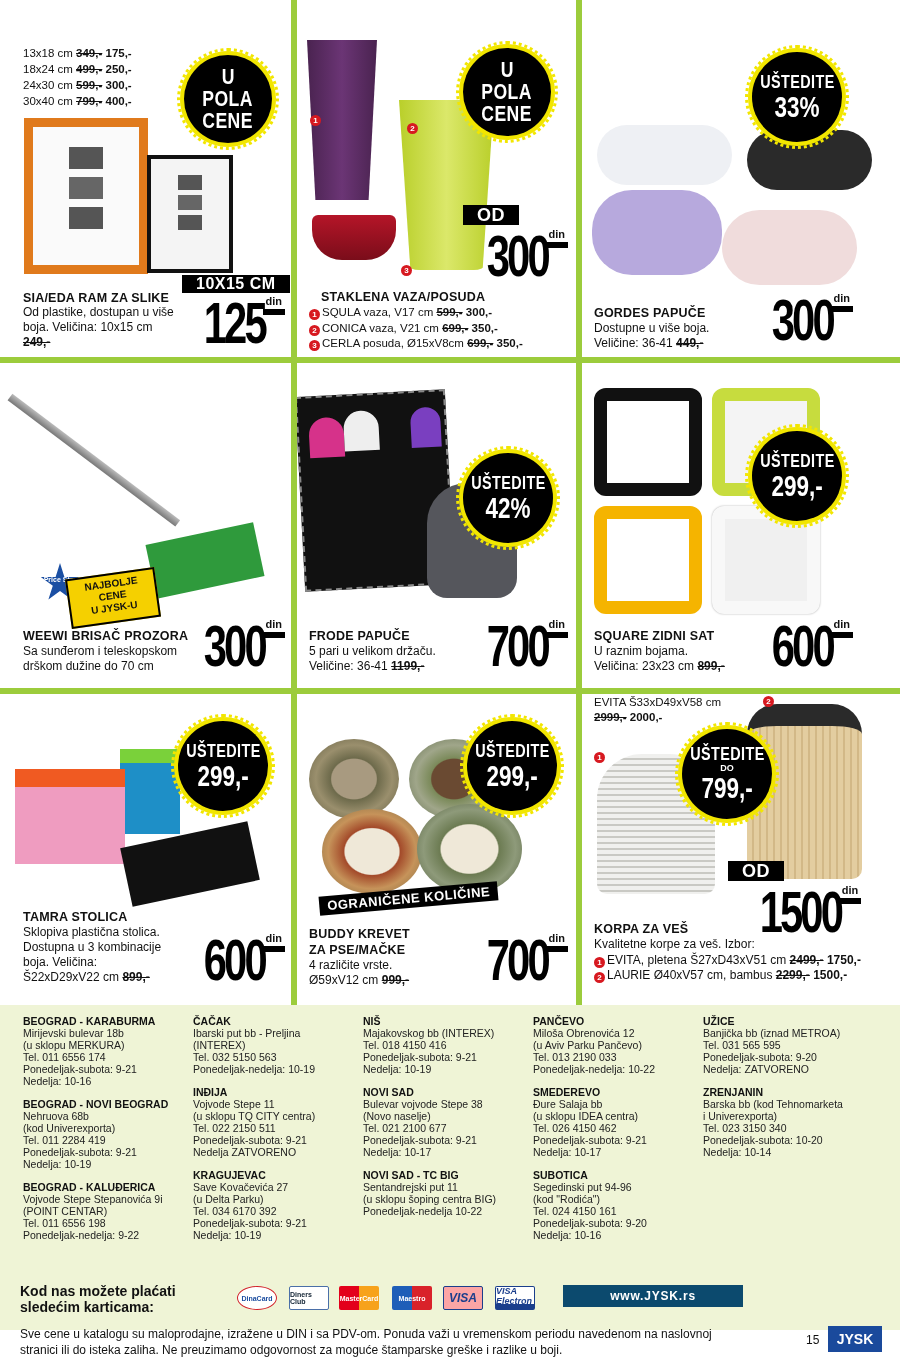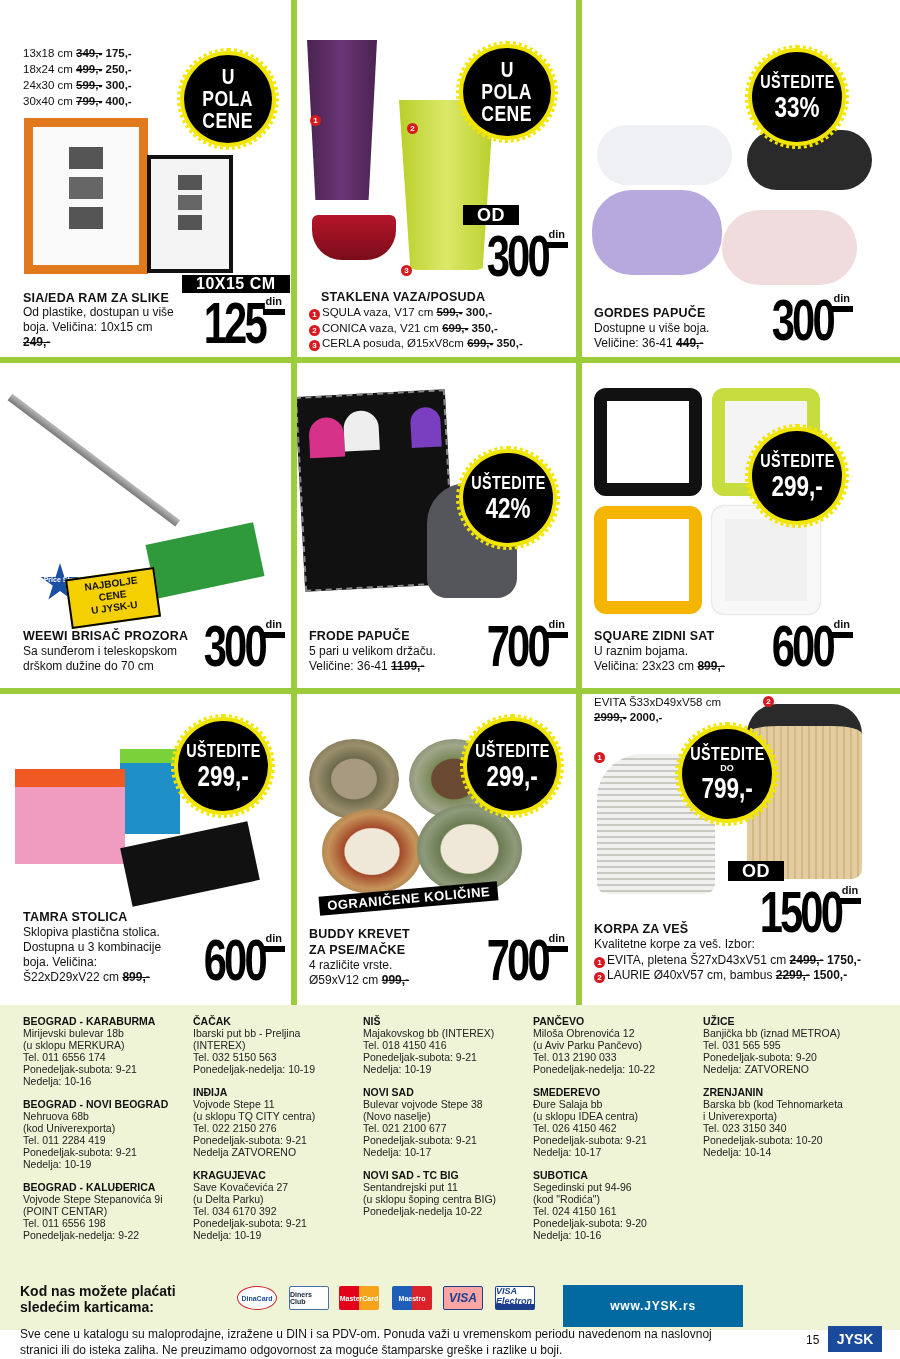--- a/index.html
+++ b/index.html
@@ -25,21 +25,21 @@
   .tag { position: absolute; background: #000; color: #fff; font-weight: bold; font-size: 16px; line-height: 18px; padding: 0 14px; letter-spacing: 0.5px; }
   .marker { display: inline-block; width: 11px; height: 11px; border-radius: 50%; background: #d71920; color: #fff; font-size: 8px; line-height: 11px; text-align: center; font-weight: bold; vertical-align: -1px; margin-right: 2px; }
   .prod-img { position: absolute; }
   .stores { position: absolute; left: 0; top: 1005px; width: 900px; height: 325px; background: #eff4d6; }
   .store-col { position: absolute; top: 10px; font-size: 10.5px; line-height: 12px; color: #222; }
   .store { margin-bottom: 11px; }
   .store .name { font-weight: bold; color: #111; }
   .pay { position: absolute; left: 0; top: 1270px; width: 757px; height: 52px; }
   .pay-text { position: absolute; left: 20px; top: 13px; font-weight: bold; font-size: 14px; line-height: 16px; }
   .card { position: absolute; top: 16px; width: 40px; height: 24px; border-radius: 2px; font-size: 7px; font-weight: bold; display: flex; align-items: center; justify-content: center; }
-  .jysk-url { position: absolute; left: 563px; top: 1285px; width: 180px; height: 42px; background: #0369a1; color: #fff; font-weight: bold; font-size: 12px; display: flex; align-items: center; justify-content: center; letter-spacing: 0.8px; }
+  .jysk-url { position: absolute; left: 563px; top: 1285px; width: 180px; height: 22px; background: #0c4a6e; color: #fff; font-weight: bold; font-size: 12px; display: flex; align-items: center; justify-content: center; letter-spacing: 0.8px; }
   .footer-text { position: absolute; left: 20px; top: 1326px; width: 760px; font-size: 12px; line-height: 16px; color: #111; }
   .page-num { position: absolute; left: 806px; top: 1333px; font-size: 12px; }
   .jysk-logo { position: absolute; left: 828px; top: 1326px; width: 54px; height: 26px; background: #1a4a9c; color: #fff; font-weight: bold; font-size: 14px; display: flex; align-items: center; justify-content: center; }
   .limited { position: absolute; left: 318px; top: 884px; background: #000; color: #fff; font-weight: bold; font-size: 13px; padding: 2px 8px; transform: rotate(-5deg); letter-spacing: 0.5px; }
   .pricestar { position: absolute; left: 40px; top: 565px; width: 130px; height: 60px; }
 </style>
 </head>
 <body>
 
 <div class="grid">
@@ -323,21 +323,21 @@
         <div class="name">ČAČAK</div>
         <div>Ibarski put bb - Preljina</div>
         <div>(INTEREX)</div>
         <div>Tel. 032 5150 563</div>
         <div>Ponedeljak-nedelja: 10-19</div>
       </div>
     <div class="store">
         <div class="name">INĐIJA</div>
         <div>Vojvode Stepe 11</div>
         <div>(u sklopu TQ CITY centra)</div>
-        <div>Tel. 022 2150 276</div>
+        <div>Tel. 022 2150 511</div>
         <div>Ponedeljak-subota: 9-21</div>
         <div>Nedelja ZATVORENO</div>
       </div>
     <div class="store">
         <div class="name">KRAGUJEVAC</div>
         <div>Save Kovačevića 27</div>
         <div>(u Delta Parku)</div>
         <div>Tel. 034 6170 392</div>
         <div>Ponedeljak-subota: 9-21</div>
         <div>Nedelja: 10-19</div>

